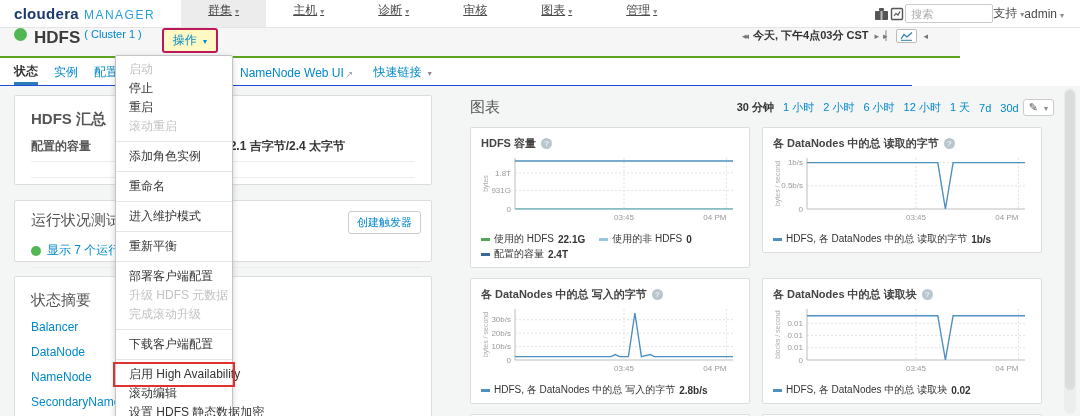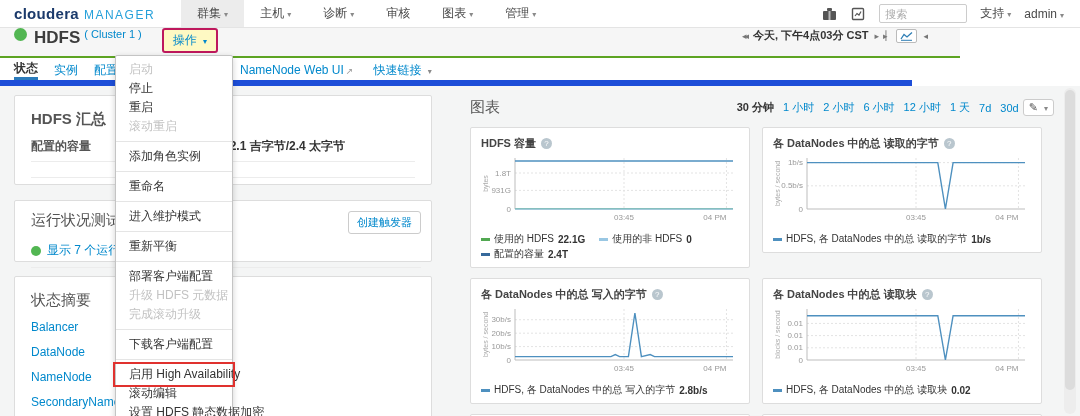--- a/index.html
+++ b/index.html
@@ -6,24 +6,24 @@
   html,body { width:1080px; height:416px; overflow:hidden; background:#fff;
     font-family:"Liberation Sans","DejaVu Sans",sans-serif; position:relative; }
 
   
   .topnav { position:absolute; left:0; top:0; width:1080px; height:28px; background:#fff;
     border-bottom:1px solid #e4e4e4; display:flex; align-items:center; z-index:5; }
   .logo { margin-left:14px; margin-right:26px; display:flex; align-items:baseline; cursor:pointer; }
   .logo-c { font-size:15px; font-weight:bold; color:#1b3a6b; letter-spacing:.3px; }
   .logo-m { font-size:12px; color:#25a0da; letter-spacing:1.5px; margin-left:5px; }
   .menus { display:flex; height:100%; }
-  .menus .mi { font-size:12px; color:#4a4a4a; padding:0 16px; line-height:27px; cursor:pointer; white-space:nowrap; }
+  .menus .mi { font-size:12px; color:#4a4a4a; padding:0 27px; line-height:20px; cursor:pointer; white-space:nowrap;text-decoration:underline; }
   .menus .mi.active { background:#ececec; }
   .caret { font-size:8px; color:#8a8a8a; margin-left:3px; }
-  .topnav-right { margin-left:auto; display:flex; align-items:center; gap:13px; padding-right:16px; }
+  .topnav-right { margin-left:auto; display:flex; align-items:center; padding-right:16px; }
   .hicon { width:16px; height:16px; display:inline-flex; align-items:center; justify-content:center; cursor:pointer; }
   .search-input { width:88px; height:19px; border:1px solid #ccc; border-radius:2px; font-size:11px; padding:0 5px; color:#333; }
   .search-input::placeholder { color:#aaa; }
   .tn-link { font-size:12px; color:#4a4a4a; cursor:pointer; white-space:nowrap; }
 
   
   .cluster-bar { position:absolute; left:0; top:28px; width:960px; height:30px; background:#f6f6f6;
     border-bottom:2px solid #5da423; display:flex; align-items:flex-start; z-index:4; }
   .status-dot { width:13px; height:13px; border-radius:50%; margin-left:14px; }
   .svc-name { font-size:17px; font-weight:bold; color:#3c3c3c; margin-left:7px; }
@@ -32,21 +32,21 @@
     font-size:12px; color:#0088cc; padding:2px 9px; cursor:pointer; white-space:nowrap; }
   .actions-btn .caret { color:#0088cc; }
   .time-widget { margin-left:auto; margin-right:34px; display:flex; align-items:center; gap:6px; }
   .tw-ic { font-size:9px; color:#777; cursor:pointer; letter-spacing:-2px; }
   .tw-label { font-size:11px; font-weight:bold; color:#333; white-space:nowrap; }
   .tw-chartbtn { border:1px solid #bbb; background:#fff; border-radius:2px; padding:1px 3px;
     display:inline-flex; align-items:center; cursor:pointer; }
 
   
   .tab-bar { position:absolute; left:0; top:60px; width:912px; height:26px; background:#fff;
-    border-bottom:6px solid #1d4ed8; display:flex; align-items:center; z-index:3; }
+    border-bottom:1px solid #1d4ed8; display:flex; align-items:center; z-index:3; }
   .tabs { display:flex; margin-left:14px; height:100%; align-items:center; }
   .tab { font-size:12px; color:#0088cc; margin-right:16px; cursor:pointer; height:100%;
     display:flex; align-items:center; white-space:nowrap; }
   .tab.active { color:#333; font-weight:bold; border-bottom:3px solid #2b7bbb; }
   .tab-extra { position:absolute; left:240px; display:flex; align-items:center; gap:20px; }
   .tab-extra .lnk { font-size:12px; color:#0088cc; cursor:pointer; white-space:nowrap; }
   .ext-ic { font-size:9px; color:#999; margin-left:2px; }
 
   
   .content { position:absolute; left:0; top:86px; width:1080px; height:330px; background:#f4f5f5; }

